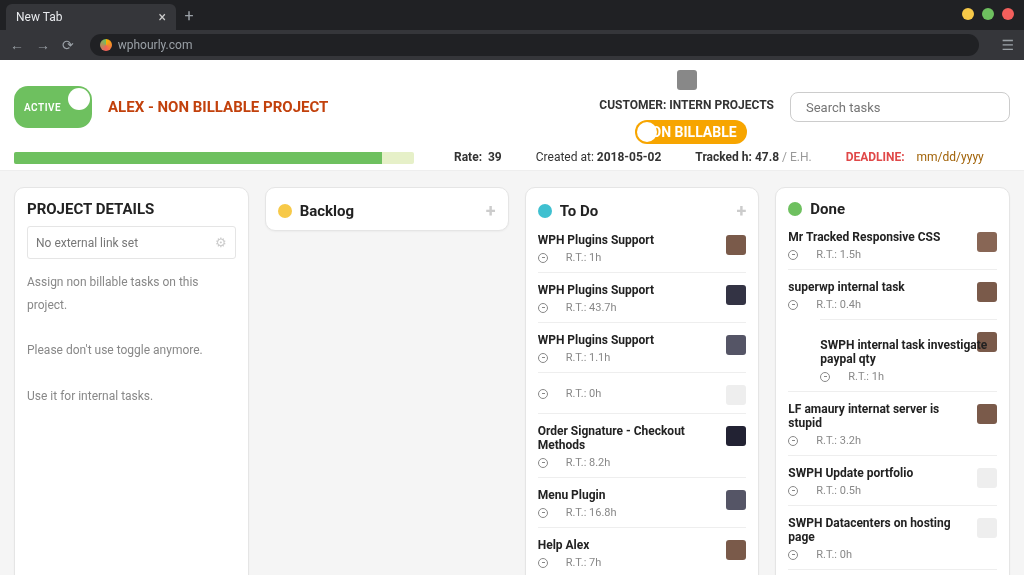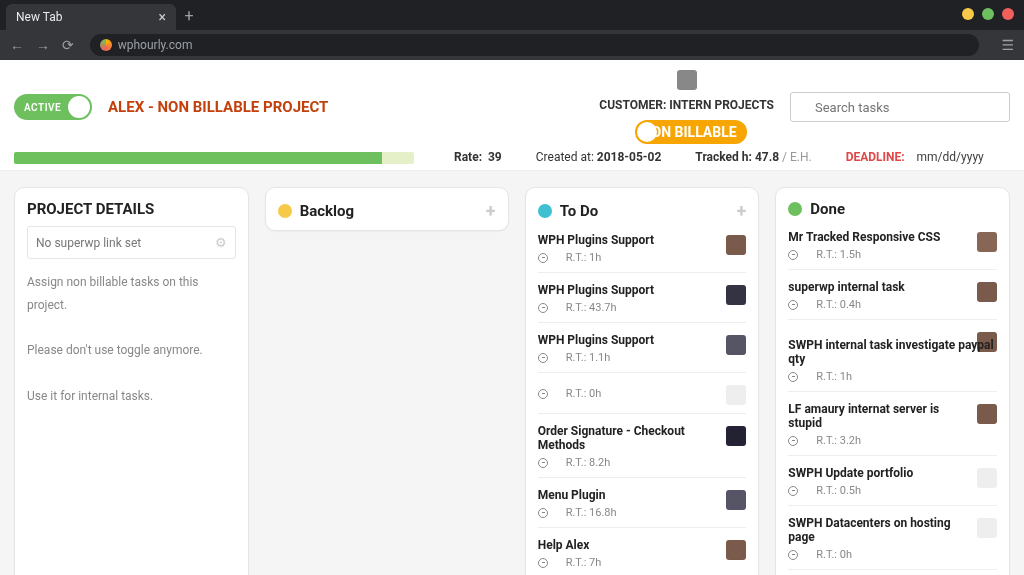--- a/index.html
+++ b/index.html
@@ -16,37 +16,37 @@
   .dot-y{background:#f7c948;} .dot-g{background:#6ec05f;} .dot-r{background:#f25f5c;}
   .addr-bar { height: 30px; background:#35363a; display:flex; align-items:center; padding:0 10px; gap:12px;}
   .nav-ico { color:#9aa0a6; font-size:14px; cursor:pointer;}
   .url-pill { flex:1; background:#202124; border-radius:14px; height:22px; display:flex; align-items:center; padding:0 10px; color:#9aa0a6; font-size:12px; gap:6px; margin-left:4px; margin-right:10px;}
   .fav { width:12px; height:12px; border-radius:50%; background:conic-gradient(#f7b500,#f25f5c,#6ec05f);}
   .menu-ico{ color:#9aa0a6; font-size:14px;}
 
   
   .app { background:#fff; padding:10px 14px 6px; border-bottom:1px solid #eee;}
   .app-row1 { display:flex; align-items:center; gap:16px;}
-  .active-pill { background:#6ec05f; border-radius:14px; height:26px; width:78px; position:relative; display:flex; align-items:center; padding-left:10px;}
+  .active-pill { background:#6ec05f; border-radius:14px; height:42px; width:78px; position:relative; display:flex; align-items:center; padding-left:10px;}
   .active-pill .knob{ position:absolute; right:2px; top:2px; width:22px; height:22px; background:#fff; border-radius:50%;}
   .active-pill span{ color:#fff; font-size:10px; font-weight:600; letter-spacing:0.5px;}
   .proj-title{ font-size:15px; font-weight:700; color:#c2410c;}
   .cust-block{ display:flex; align-items:center; gap:8px; margin-left:auto;flex-direction:column;}
   .sq-avatar{ width:20px; height:20px; background:#888; border-radius:3px;}
   .cust-text{ font-size:12px; font-weight:700; color:#333;}
   .bill-pill{ background:#f7a500; border-radius:14px; height:24px; width:112px; position:relative; display:flex; align-items:center; justify-content:flex-end; padding-right:10px; margin-left:8px;}
   .bill-pill .knob{ position:absolute; left:2px; top:2px; width:20px; height:20px; background:#fff; border-radius:50%;}
   .bill-pill span{ color:#fff; font-size:14px; font-weight:700;}
-  .search-box{ height:30px; width:220px; border:1px solid #ccc; border-radius:3px; padding:0 24px; font-size:13px;}
+  .search-box{ height:30px; width:220px; border:1px solid #ccc; border-radius:8px; padding:0 15px; font-size:13px;}
   .progress{ margin-top:8px; height:12px; background:#e6f0c8; border-radius:2px; width:400px; overflow:hidden;}
   .progress-fill{ height:100%; background:#6ec05f; width:92%;}
   .meta-row{ display:flex; gap:34px; font-size:12px; margin-top:-14px; margin-left:440px; color:#333;text-align:right;}
   .meta-row b{font-weight:700;}
   .deadline-label{ color:#e04848; font-weight:700;}
-  .deadline-val{ color:#404040;}
+  .deadline-val{ color:#a16207;}
 
   
   .board{ display:flex; gap:16px; padding:16px 14px; background:#f5f5f5; height:calc(575px - 60px - 70px); overflow:hidden;}
   .col{ background:#fff; border:1px solid #e5e5e5; border-radius:10px; width:244px; padding:12px; display:flex; flex-direction:column; box-shadow:0 1px 2px rgba(0,0,0,0.04);}
   .col.details{ width:244px;}
   .col-hdr{ display:flex; align-items:center; gap:8px; margin-bottom:8px;}
   .col-title{ font-size:15px; font-weight:700; color:#222;}
   .bullet{ width:14px; height:14px; border-radius:50%;}
   .b-yellow{ background:#f7c948;} .b-blue{ background:#3fc0d0;} .b-green{ background:#6ec05f;}
   .add-ico{ margin-left:auto; color:#ccc; font-size:18px; font-weight:700; cursor:pointer;}
@@ -128,21 +128,21 @@
   </div>
 </div>
 
 <div class="board">
 
   <div class="col details">
     <div class="col-hdr">
       <div class="col-title">PROJECT DETAILS</div>
     </div>
     <div class="ext-link-box">
-      <span>No superwp link set</span>
+      <span>No external link set</span>
       <span class="gear">⚙</span>
     </div>
     <div class="notes-wrap">
       <textarea class="notes" style="">Assign non billable tasks on this project.
 
 Please don't use toggle anymore.
 
 Use it for internal tasks.</textarea>
       <span class="resize-handle">◢</span>
     </div>
@@ -255,21 +255,21 @@
         <div class="task">
           <div class="task-main">
             <div class="task-title">superwp internal task</div>
             <div class="task-meta">
               <span class="clock"></span>
               <span>R.T.: 0.4h</span>
             </div>
           </div>
           <div class="task-avatar av1"></div>
         </div>
-        <div class="task" style="flex-direction: column; align-items: flex-end;">
+        <div class="task" style="flex-direction: column; align-items: flex-end; margin-left: 32px;">
           <div class="task-avatar av1" style="align-self: flex-end; margin-bottom: -22px; margin-left: auto;"></div>
           <div class="task-main">
             <div class="task-title">SWPH internal task investigate paypal qty</div>
             <div class="task-meta">
               <span class="clock"></span>
               <span>R.T.: 1h</span>
             </div>
           </div>
         </div>
         <div class="task">

